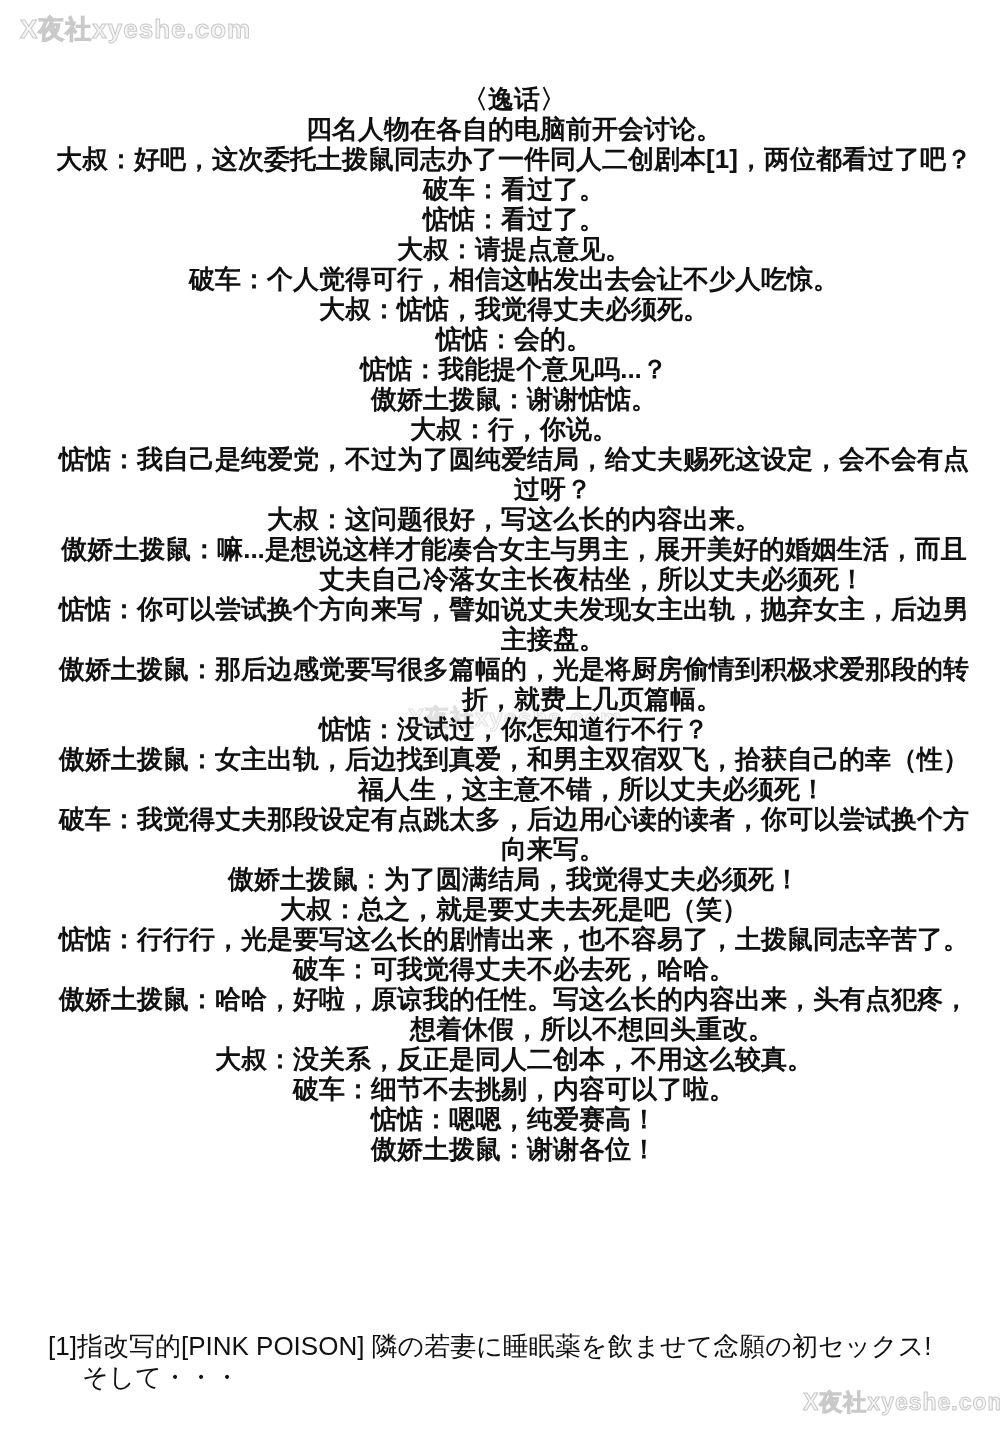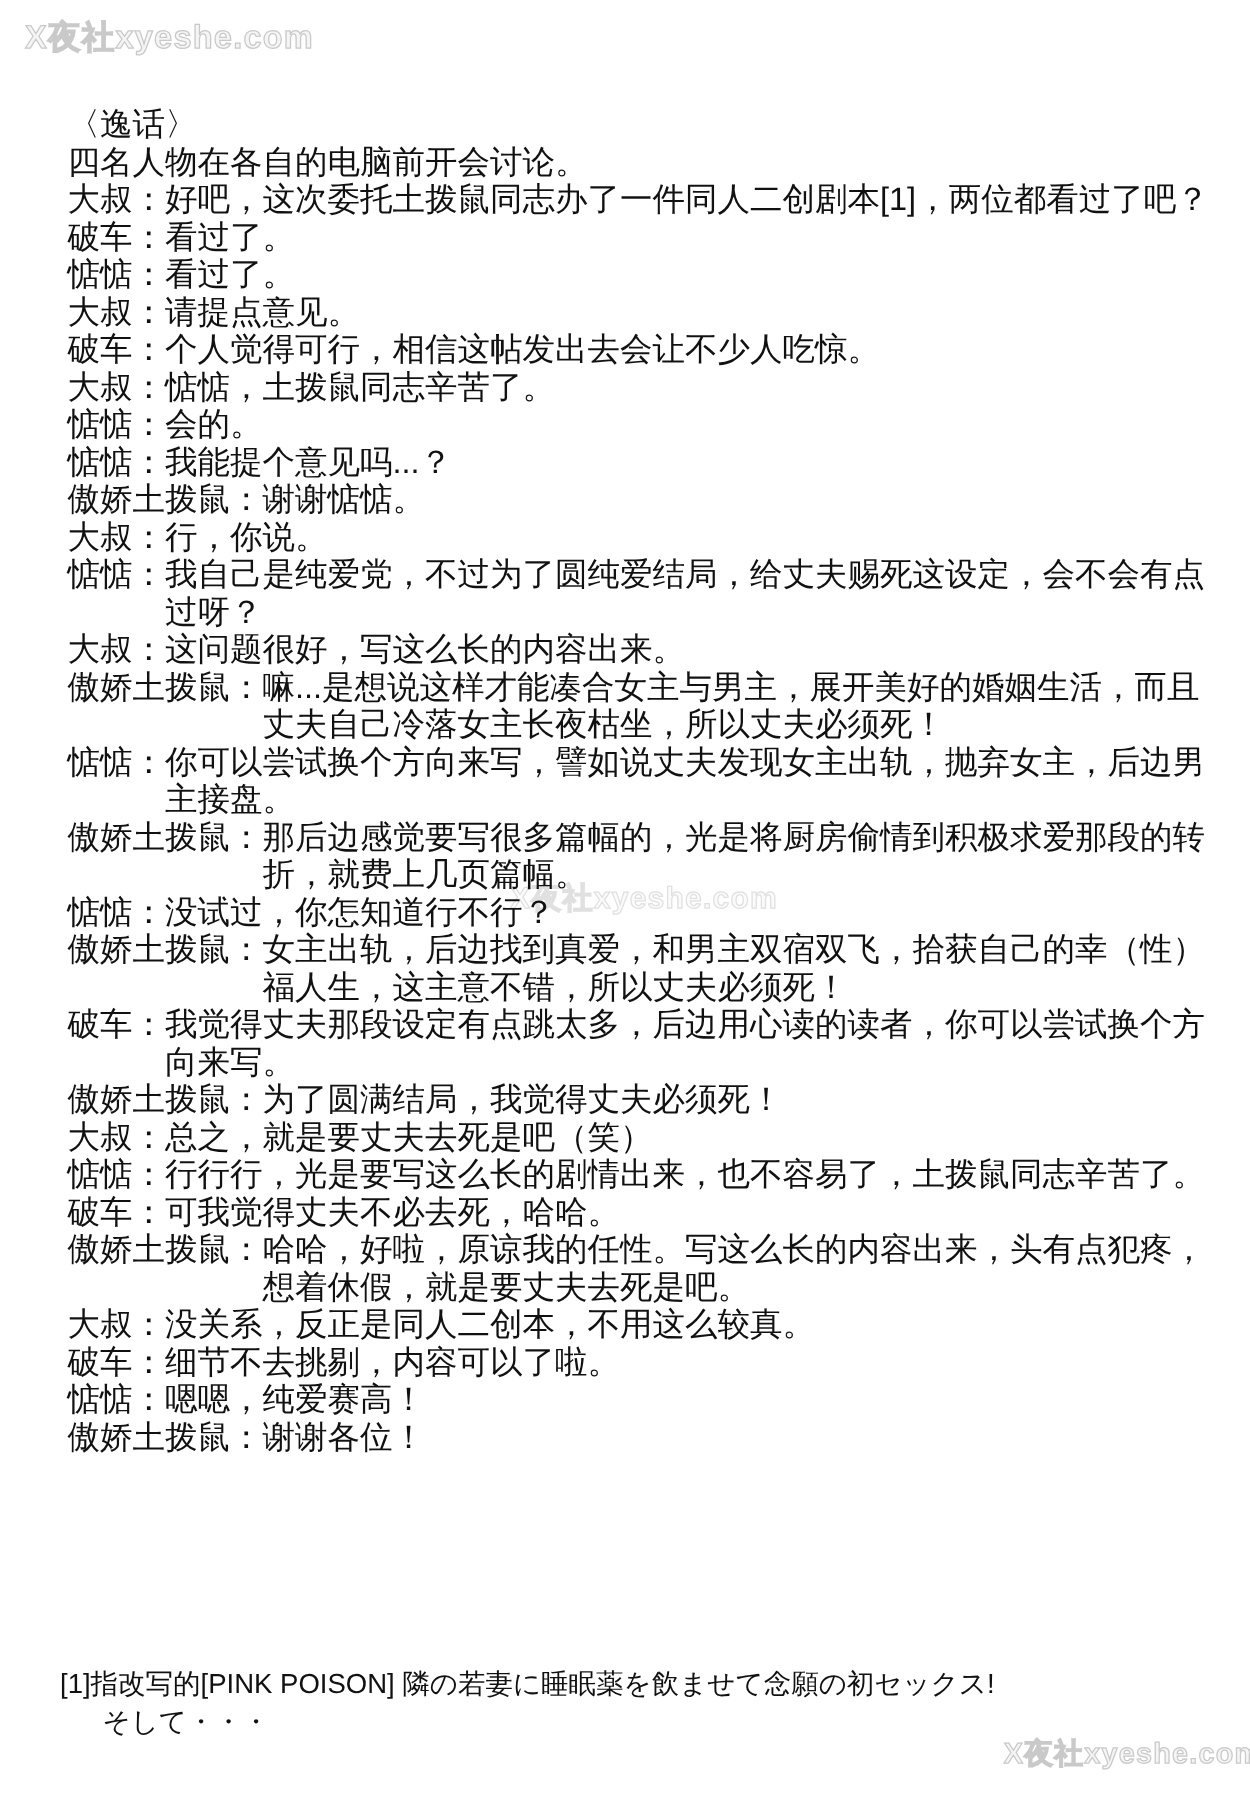--- a/index.html
+++ b/index.html
@@ -26,30 +26,30 @@
   .wm-middle      { left: 408px; top: 702px;  font-size: 24px; -webkit-text-stroke: 1px #e0e0e0; color: #fbfbfb; }
   .wm-bottom-right{ left: 803px; top: 1387px; font-size: 23px; }
   .content {
     position: absolute;
     left: 54px;
     top: 84px;
     width: 920px;
     font-size: 26px;
     line-height: 30px;
     color: #111111;
-    font-weight: 400;
-    text-align: left;
+    font-weight: 700;
+    text-align: center;
   }
   .line { white-space: normal; word-break: break-word; }
   .footnote {
     position: absolute;
     left: 48px;
     top: 1331px;
     width: 930px;
-    font-size: 22px;
+    font-size: 26px;
     line-height: 31px;
     color: #111111;
     font-weight: 500;
   }
   .footnote .fn-line2 { padding-left: 34px; }
 </style>
 </head>
 <body>
 
 <div class="page">
@@ -60,38 +60,38 @@
 
   <div class="content">
     <div class="line">〈逸话〉</div>
     <div class="line">四名人物在各自的电脑前开会讨论。</div>
     <div>
         <div class="line" style="padding-left: 3em; text-indent: -3em;">大叔：好吧，这次委托土拨鼠同志办了一件同人二创剧本[1]，两位都看过了吧？</div>
         <div class="line" style="padding-left: 3em; text-indent: -3em;">破车：看过了。</div>
         <div class="line" style="padding-left: 3em; text-indent: -3em;">惦惦：看过了。</div>
         <div class="line" style="padding-left: 3em; text-indent: -3em;">大叔：请提点意见。</div>
         <div class="line" style="padding-left: 3em; text-indent: -3em;">破车：个人觉得可行，相信这帖发出去会让不少人吃惊。</div>
-        <div class="line" style="padding-left: 3em; text-indent: -3em;">大叔：惦惦，土拨鼠同志辛苦了。</div>
+        <div class="line" style="padding-left: 3em; text-indent: -3em;">大叔：惦惦，我觉得丈夫必须死。</div>
         <div class="line" style="padding-left: 3em; text-indent: -3em;">惦惦：会的。</div>
         <div class="line" style="padding-left: 3em; text-indent: -3em;">惦惦：我能提个意见吗...？</div>
         <div class="line" style="padding-left: 6em; text-indent: -6em;">傲娇土拨鼠：谢谢惦惦。</div>
         <div class="line" style="padding-left: 3em; text-indent: -3em;">大叔：行，你说。</div>
         <div class="line" style="padding-left: 3em; text-indent: -3em;">惦惦：我自己是纯爱党，不过为了圆纯爱结局，给丈夫赐死这设定，会不会有点过呀？</div>
         <div class="line" style="padding-left: 3em; text-indent: -3em;">大叔：这问题很好，写这么长的内容出来。</div>
         <div class="line" style="padding-left: 6em; text-indent: -6em;">傲娇土拨鼠：嘛...是想说这样才能凑合女主与男主，展开美好的婚姻生活，而且丈夫自己冷落女主长夜枯坐，所以丈夫必须死！</div>
         <div class="line" style="padding-left: 3em; text-indent: -3em;">惦惦：你可以尝试换个方向来写，譬如说丈夫发现女主出轨，抛弃女主，后边男主接盘。</div>
         <div class="line" style="padding-left: 6em; text-indent: -6em;">傲娇土拨鼠：那后边感觉要写很多篇幅的，光是将厨房偷情到积极求爱那段的转折，就费上几页篇幅。</div>
         <div class="line" style="padding-left: 3em; text-indent: -3em;">惦惦：没试过，你怎知道行不行？</div>
         <div class="line" style="padding-left: 6em; text-indent: -6em;">傲娇土拨鼠：女主出轨，后边找到真爱，和男主双宿双飞，拾获自己的幸（性）福人生，这主意不错，所以丈夫必须死！</div>
         <div class="line" style="padding-left: 3em; text-indent: -3em;">破车：我觉得丈夫那段设定有点跳太多，后边用心读的读者，你可以尝试换个方向来写。</div>
         <div class="line" style="padding-left: 6em; text-indent: -6em;">傲娇土拨鼠：为了圆满结局，我觉得丈夫必须死！</div>
         <div class="line" style="padding-left: 3em; text-indent: -3em;">大叔：总之，就是要丈夫去死是吧（笑）</div>
         <div class="line" style="padding-left: 3em; text-indent: -3em;">惦惦：行行行，光是要写这么长的剧情出来，也不容易了，土拨鼠同志辛苦了。</div>
         <div class="line" style="padding-left: 3em; text-indent: -3em;">破车：可我觉得丈夫不必去死，哈哈。</div>
-        <div class="line" style="padding-left: 6em; text-indent: -6em;">傲娇土拨鼠：哈哈，好啦，原谅我的任性。写这么长的内容出来，头有点犯疼，想着休假，就是要丈夫去死是吧。</div>
+        <div class="line" style="padding-left: 6em; text-indent: -6em;">傲娇土拨鼠：哈哈，好啦，原谅我的任性。写这么长的内容出来，头有点犯疼，想着休假，所以不想回头重改。</div>
         <div class="line" style="padding-left: 3em; text-indent: -3em;">大叔：没关系，反正是同人二创本，不用这么较真。</div>
         <div class="line" style="padding-left: 3em; text-indent: -3em;">破车：细节不去挑剔，内容可以了啦。</div>
         <div class="line" style="padding-left: 3em; text-indent: -3em;">惦惦：嗯嗯，纯爱赛高！</div>
         <div class="line" style="padding-left: 6em; text-indent: -6em;">傲娇土拨鼠：谢谢各位！</div>
       </div>
   </div>
 
   <div class="footnote">
     <div class="fn-line1">[1]指改写的[PINK POISON] 隣の若妻に睡眠薬を飲ませて念願の初セックス!</div>
     <div class="fn-line2">そして・・・</div>

